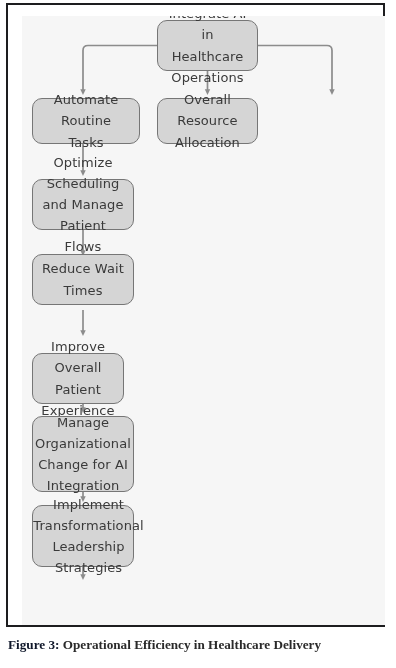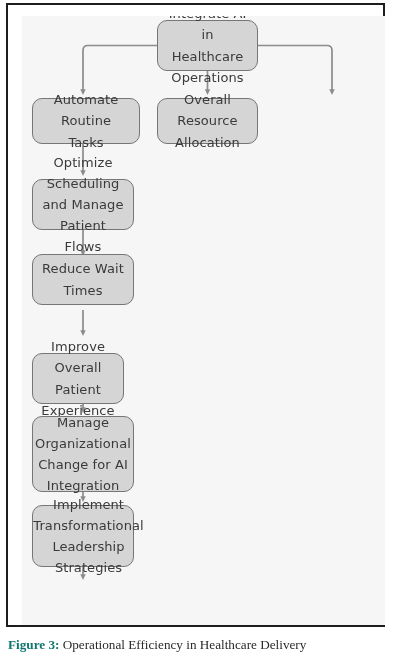--- a/index.html
+++ b/index.html
@@ -83,24 +83,24 @@
     top: 636px;
     width: 382px;
     font-family: "Liberation Serif", serif;
     font-size: 13.2px;
     color: #2a2a2a;
     line-height: 1.3;
     white-space: nowrap;
   }
   .caption-label {
     font-weight: bold;
-    color: #0f766e;
+    color: #0f172a;
   }
   .caption-text {
-    font-weight: normal;
+    font-weight: bold;
     text-align: center;
   }
 </style>
 </head>
 <body>
 
 <div id="figure-root">
 
   <div class="figure-frame">
     <div class="diagram-canvas">

